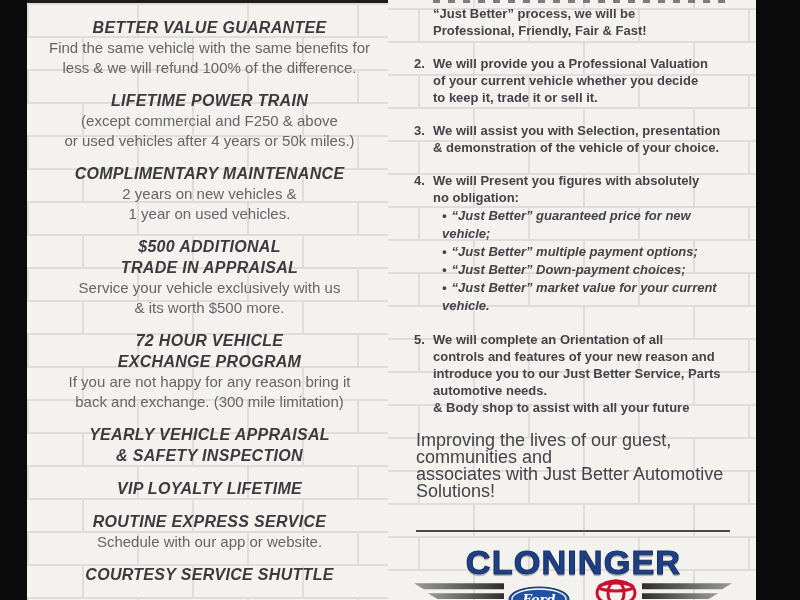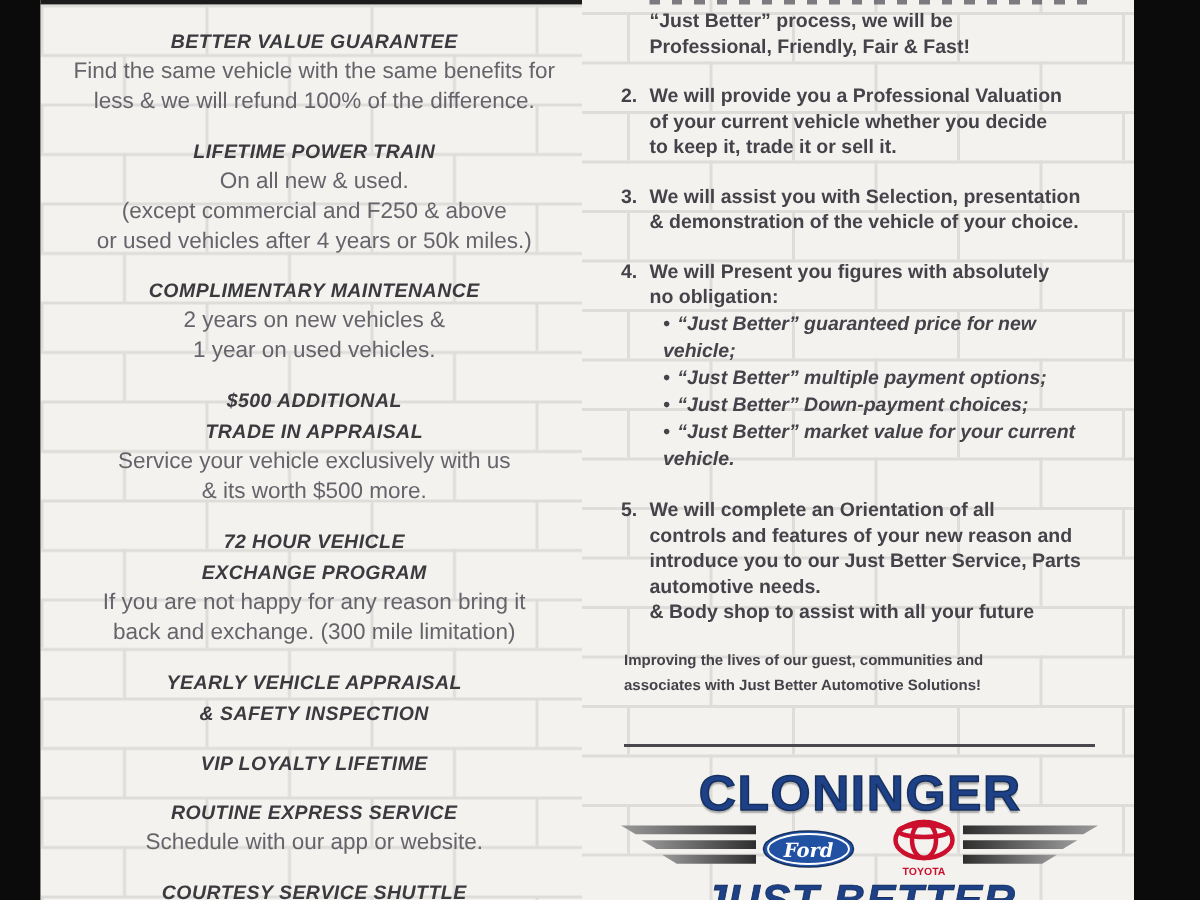--- a/index.html
+++ b/index.html
@@ -11,39 +11,39 @@
   .panel{position:absolute;top:0;height:600px;overflow:hidden;background:#f3f2ef;}
   .panel svg.brick{position:absolute;top:0;left:0;z-index:0;}
   #left-panel{left:27px;width:365px;border-top:3px solid #1c1c1c;box-sizing:border-box;}
   #right-panel{left:388px;width:368px;}
   .content{position:relative;z-index:1;}
 
   
   .lp-content{padding:14px 8px 0 8px;text-align:center;}
   .lp-section{margin-bottom:12px;}
   .lp-heading{
-    font-weight:bold;font-style:italic;font-size:13px;line-height:21px;
+    font-weight:bold;font-style:italic;font-size:16px;line-height:21px;
     color:#3b3a3e;letter-spacing:.3px;
   }
   .lp-body{font-size:15px;line-height:20px;color:#66646a;}
 
   
   .rp-content{padding:0 24px 0 26px;color:#454349;}
   .clip-remnant{
     height:3px;width:296px;margin-left:19px;margin-top:0;
     background:repeating-linear-gradient(90deg,#55535a 0 7px,transparent 7px 15px);
     opacity:.75;
   }
   .rp-list{margin-top:2px;font-size:13px;line-height:17px;font-weight:bold;}
   .rp-item{position:relative;padding-left:19px;margin-bottom:16px;}
   .rp-num{position:absolute;left:0;top:0;}
   .rp-bullets{margin-top:1px;padding-left:9px;font-style:italic;}
   .rp-bullet{line-height:18px;}
   .rp-bullet .dot{margin-right:5px;}
-  .rp-closing{padding-left:2px;font-size:10px;line-height:17px;font-weight:bold;}
+  .rp-closing{padding-left:2px;font-size:18px;line-height:17px;font-weight:normal;}
   .rp-rule{height:2px;background:#4a484d;margin:30px 2px 0 2px;}
 
   
   .logo-block{margin-top:16px;text-align:center;}
   .dealer-name{
     font-size:33px;font-weight:bold;letter-spacing:1px;
     color:#1e4086;-webkit-text-stroke:1px #16315f;
     text-shadow:0 2px 1px rgba(40,40,40,.35);
     transform:scaleX(1.04);display:inline-block;line-height:30px;
   }
@@ -71,21 +71,20 @@
     <rect width="365" height="600" fill="url(#bricksL)"></rect>
   </svg>
   <div class="content lp-content" id="lp-sections">
       <div class="lp-section">
         <div class="lp-heading">BETTER VALUE GUARANTEE</div>
         <div class="lp-body">Find the same vehicle with the same benefits for</div>
         <div class="lp-body">less &amp; we will refund 100% of the difference.</div>
       </div>
       <div class="lp-section">
         <div class="lp-heading">LIFETIME POWER TRAIN</div>
-        <div class="lp-body">On all new &amp; used.</div>
         <div class="lp-body">(except commercial and F250 &amp; above</div>
         <div class="lp-body">or used vehicles after 4 years or 50k miles.)</div>
       </div>
       <div class="lp-section">
         <div class="lp-heading">COMPLIMENTARY MAINTENANCE</div>
         <div class="lp-body">2 years on new vehicles &amp;</div>
         <div class="lp-body">1 year on used vehicles.</div>
       </div>
       <div class="lp-section">
         <div class="lp-heading">$500 ADDITIONAL</div>

